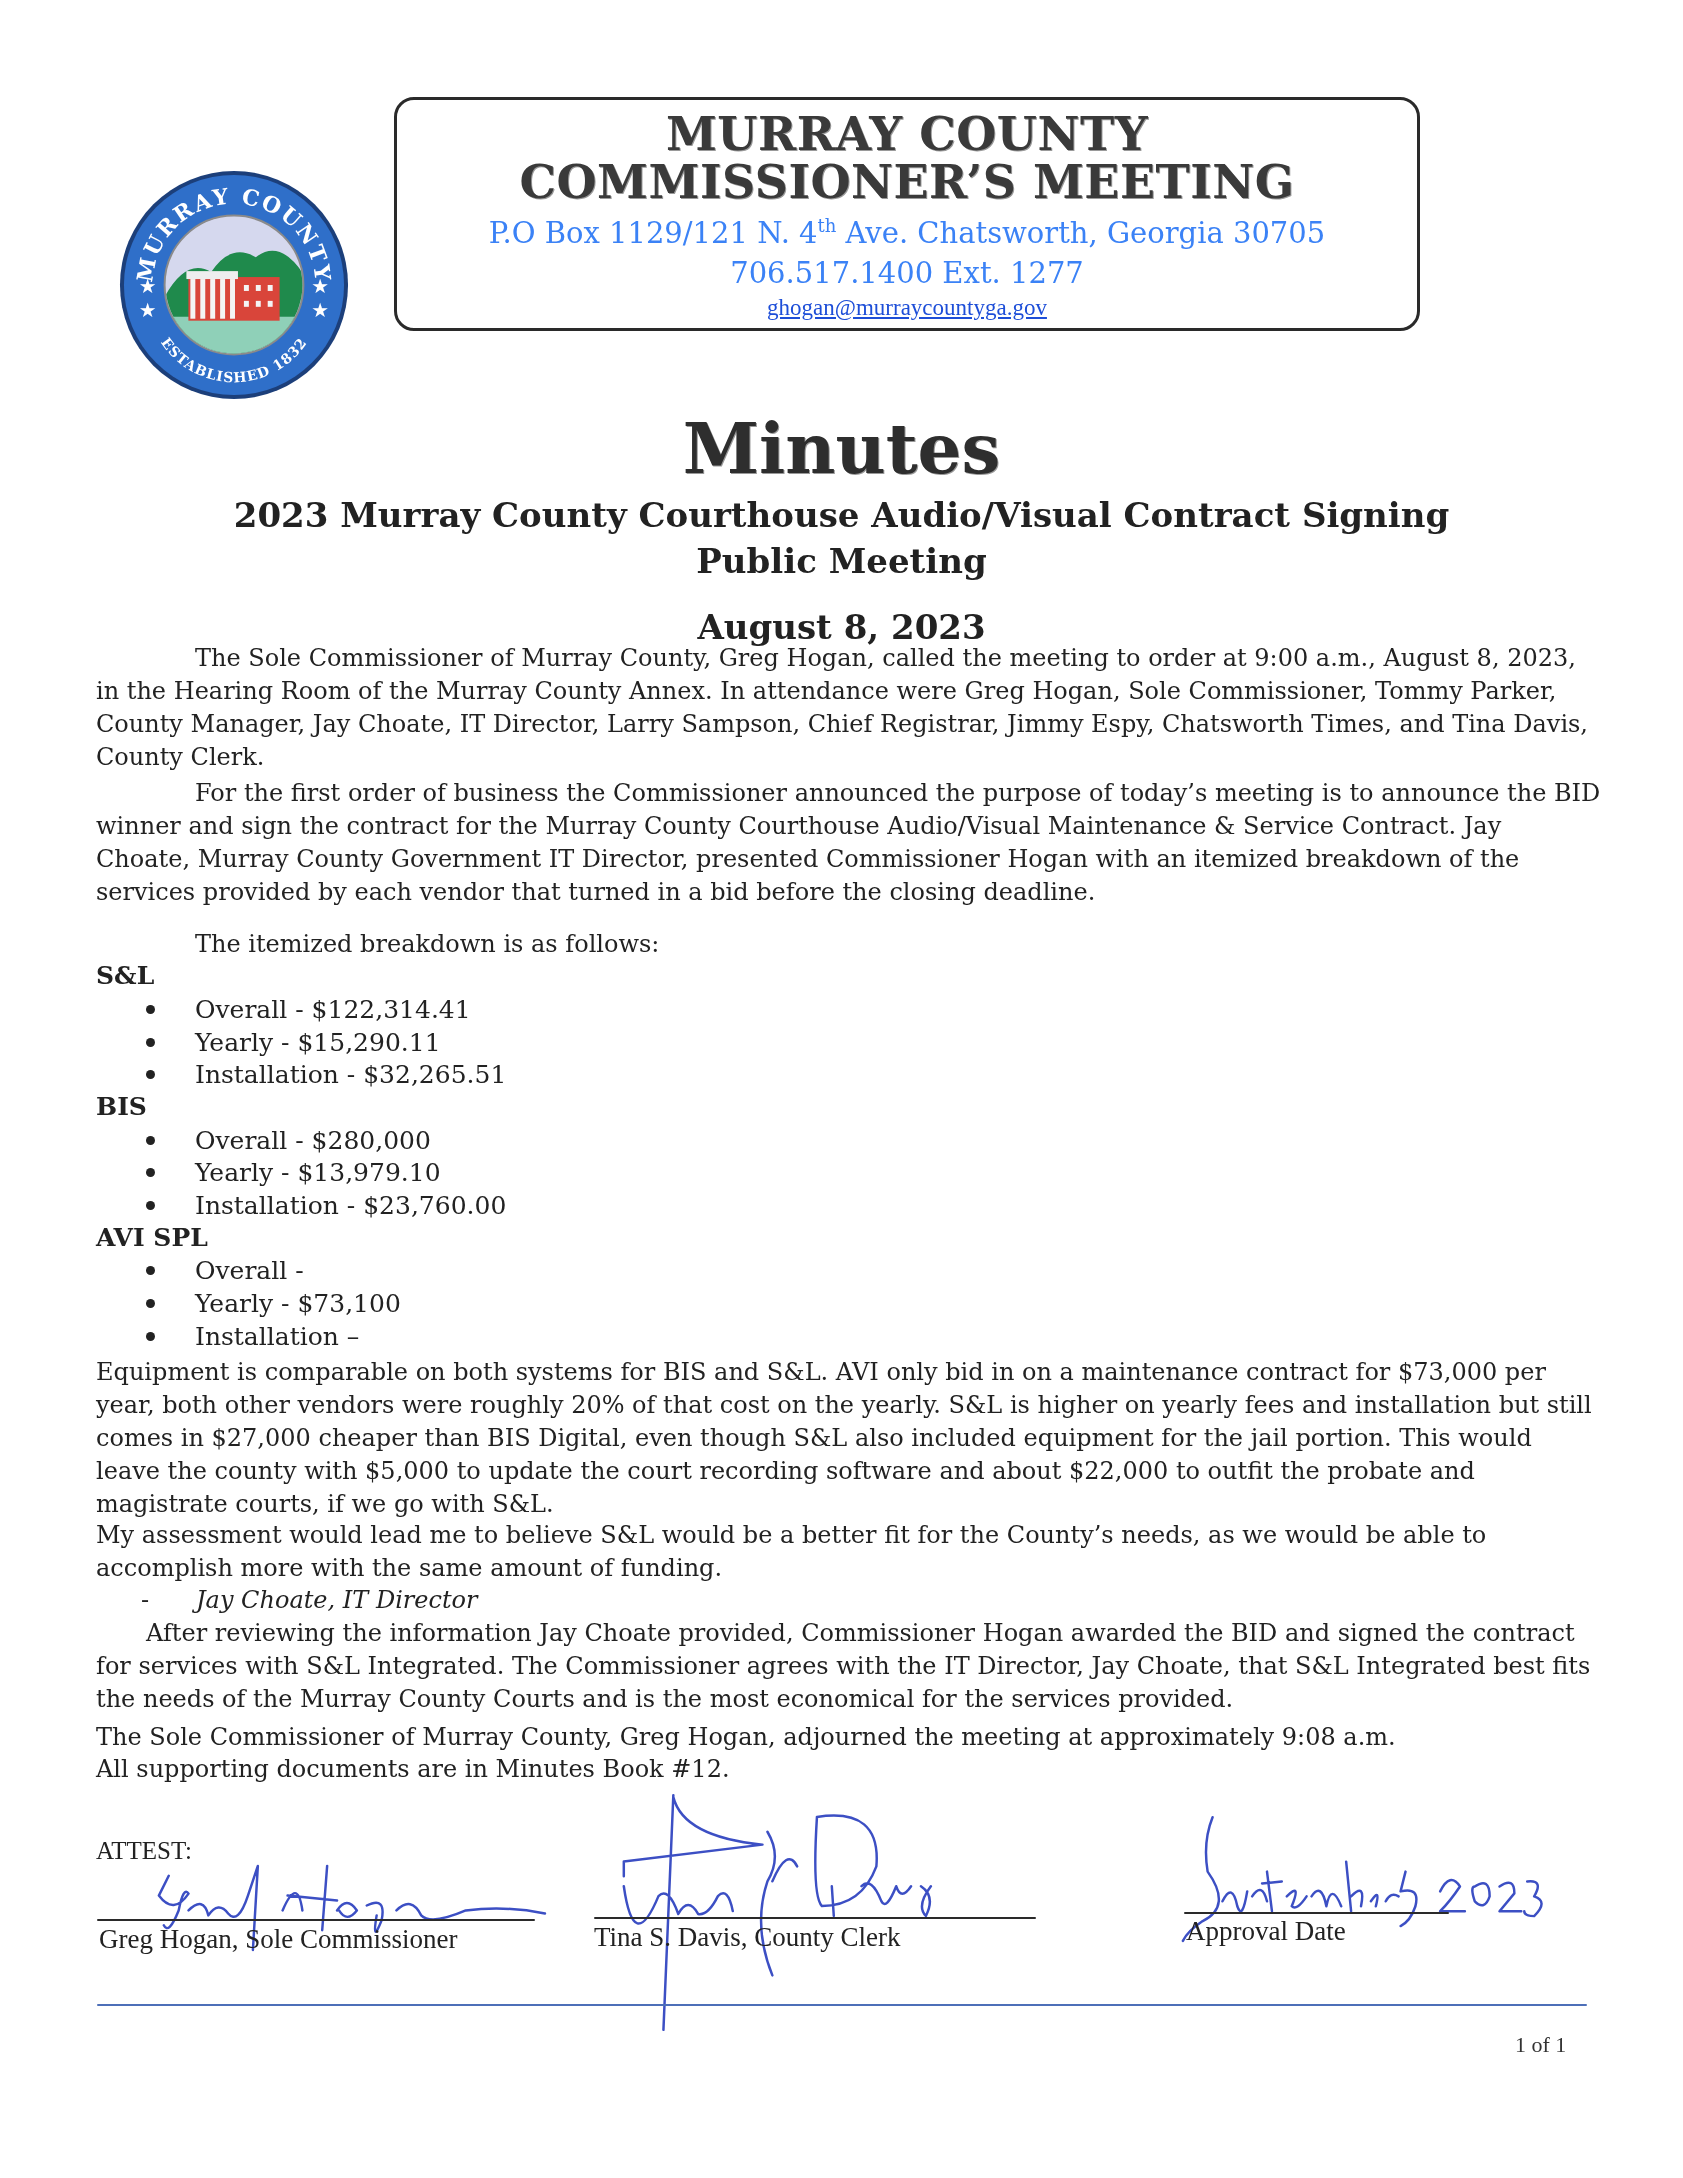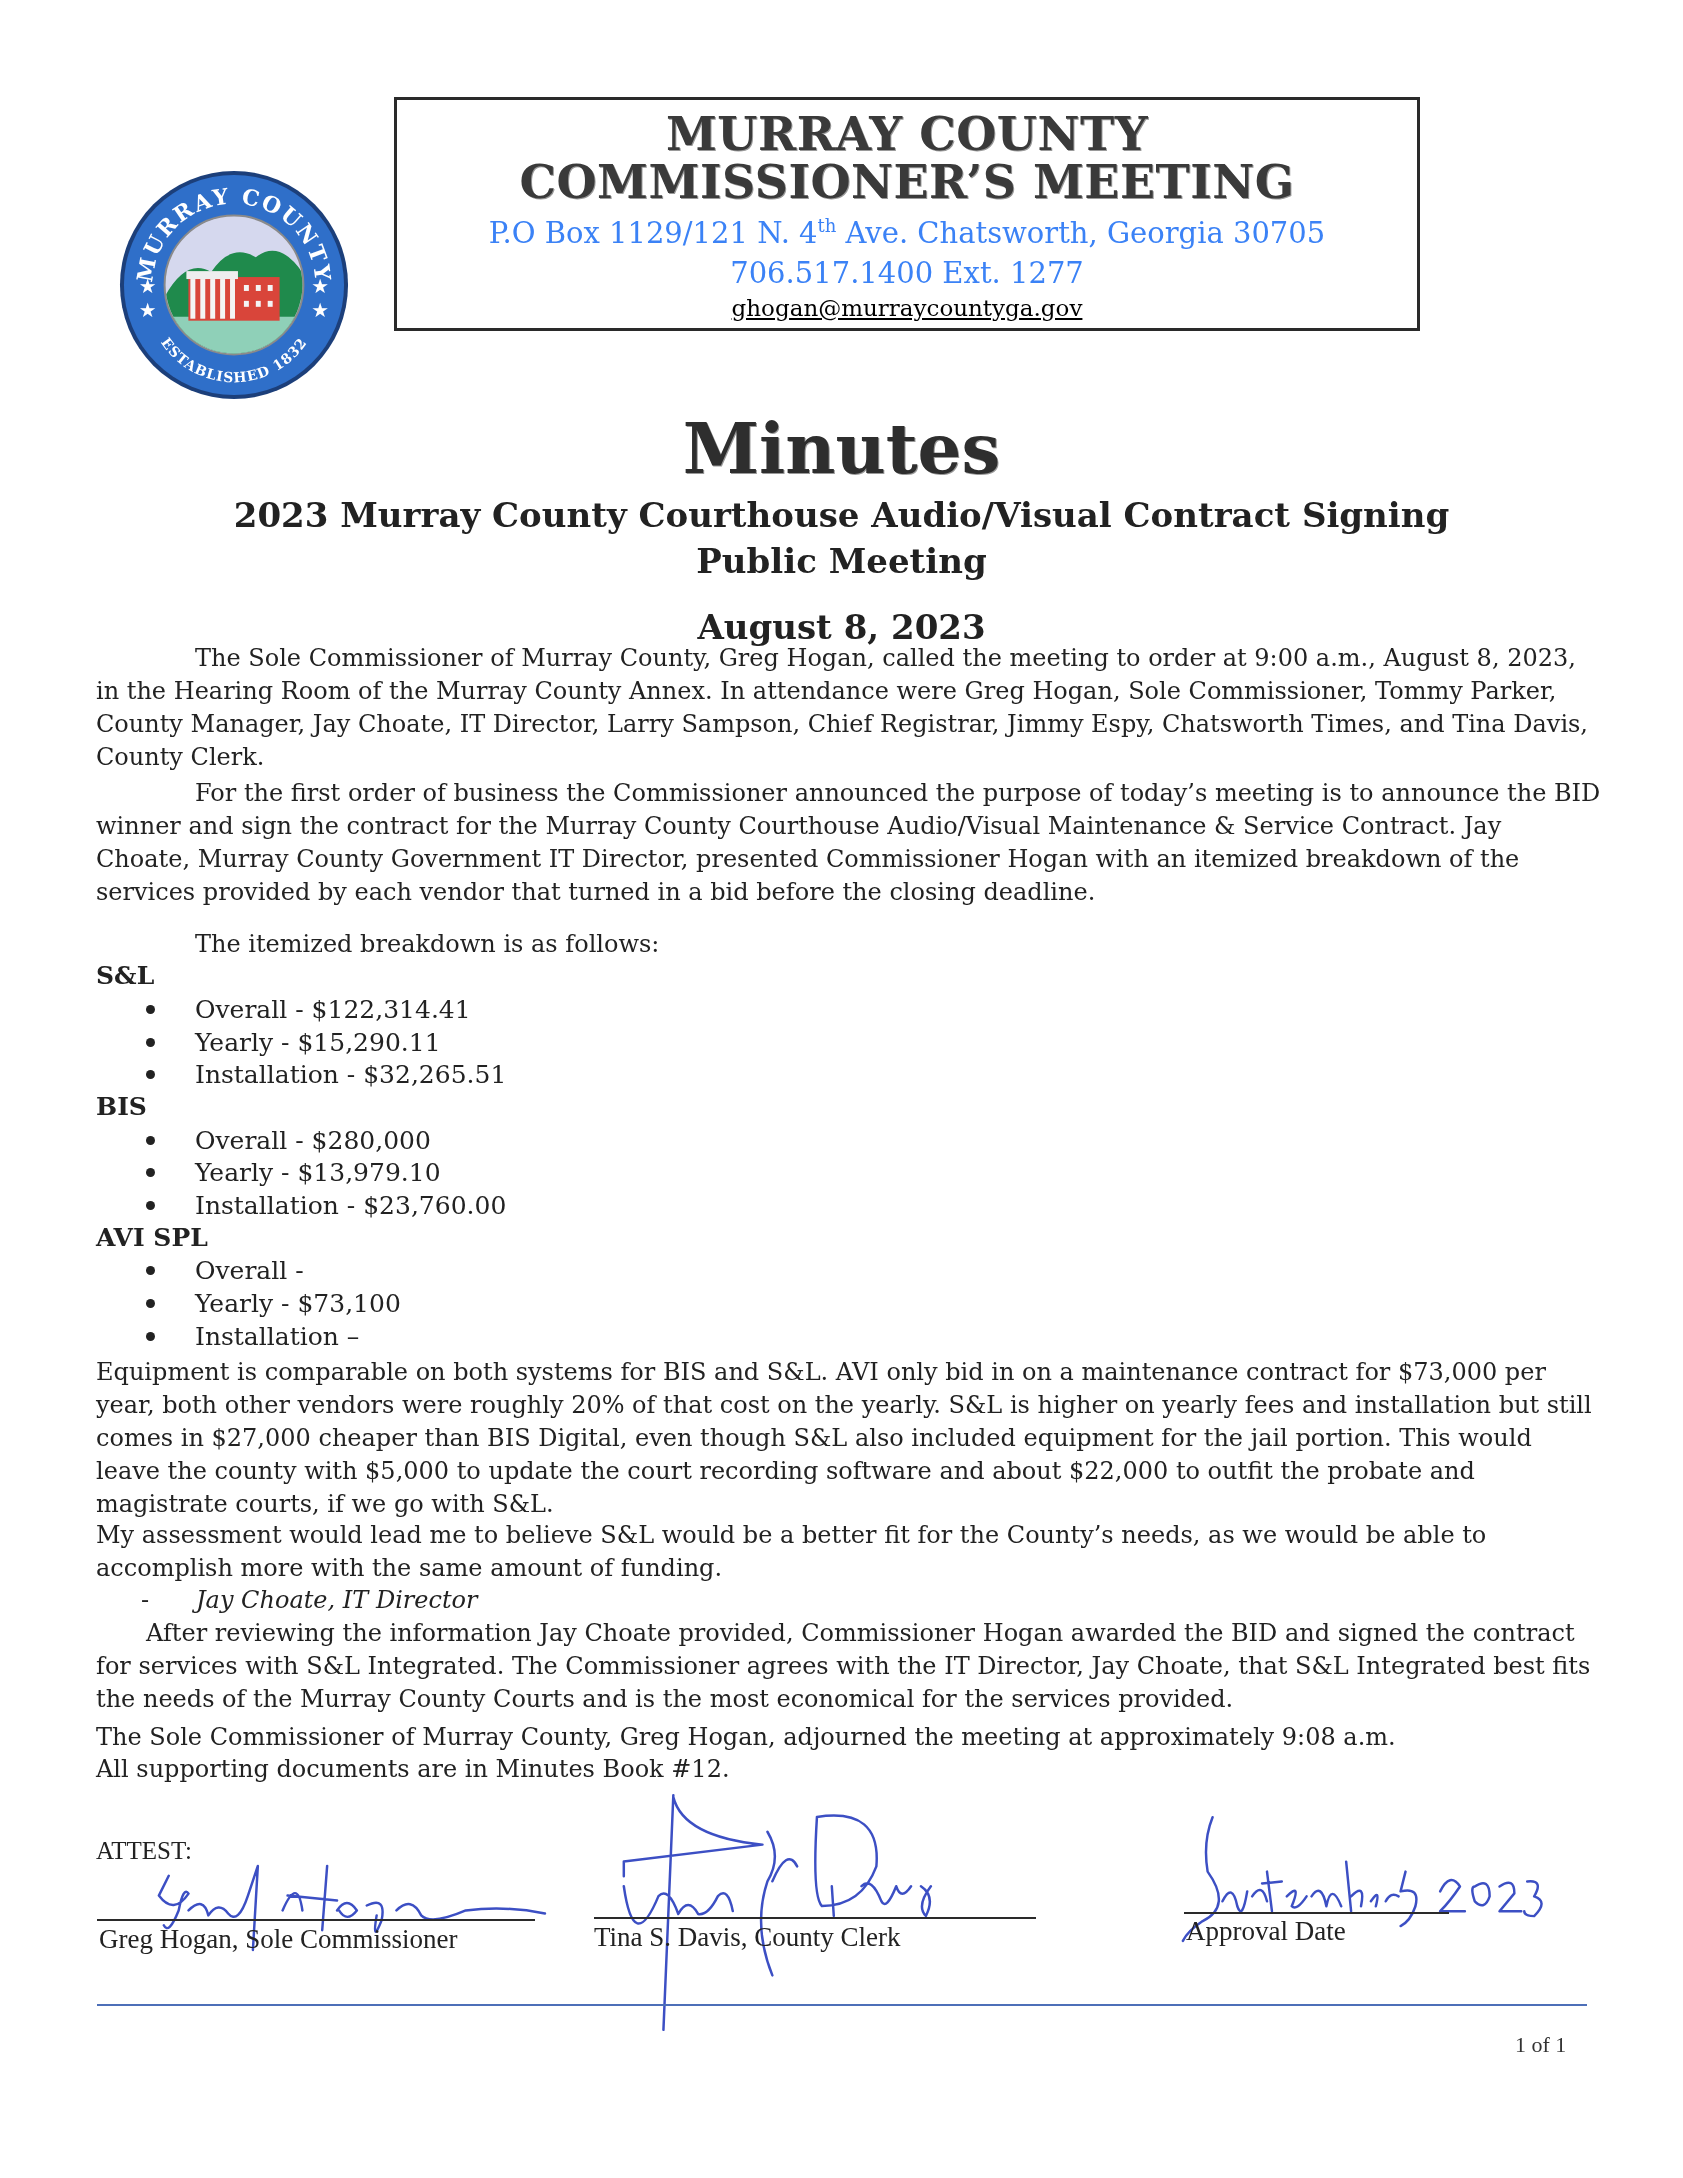--- a/index.html
+++ b/index.html
@@ -1,41 +1,41 @@
 <!DOCTYPE html>
 <html><head>
 <meta charset="utf-8">
 <style>
   html, body { margin: 0; padding: 0; background: #ffffff; }
   body {
     width: 1683px; height: 2178px; position: relative; overflow: hidden;
     font-family: "DejaVu Serif", "Liberation Serif", serif;
     color: #1f1f1f;
   }
-  .abs { position: absolute; }
+  .abs { position: absolute; border-radius: 20px; }
 
   
   #seal { left: 117px; top: 168px; width: 234px; height: 234px; }
 
   
   #header-box {
     left: 394px; top: 97px; width: 1026px; height: 234px;
     border: 3px solid #2a2a2a; box-sizing: border-box;
     text-align: center;
   }
   .hdr-title {
     font-family: "DejaVu Serif", serif; font-weight: bold;
     font-size: 46px; line-height: 48px; color: #3a3a3a;
     letter-spacing: 0.5px;
     text-shadow: 1px 1px 0 #9a9a9a;
   }
   .hdr-title.l1 { margin-top: 10px; }
   .hdr-line { font-size: 29px; line-height: 40px; color: #3b82f6; }
   .hdr-line sup { font-size: 18px; }
-  .hdr-email { font-size: 23px; line-height: 30px; color: #000000; text-decoration: underline; }
+  .hdr-email { font-size: 23px; line-height: 30px; color: #1d4ed8; text-decoration: underline; font-family: Liberation Serif, serif; }
 
   
   #title-minutes {
     left: 0; width: 1683px; top: 409px; text-align: center;
     font-weight: bold; font-size: 69px; line-height: 79px; color: #2e2e2e;
     text-shadow: 1px 1px 0 #999;
   }
   .subtitle {
     left: 0; width: 1683px; text-align: center;
     font-weight: bold; font-size: 34px; line-height: 46px; color: #222;

